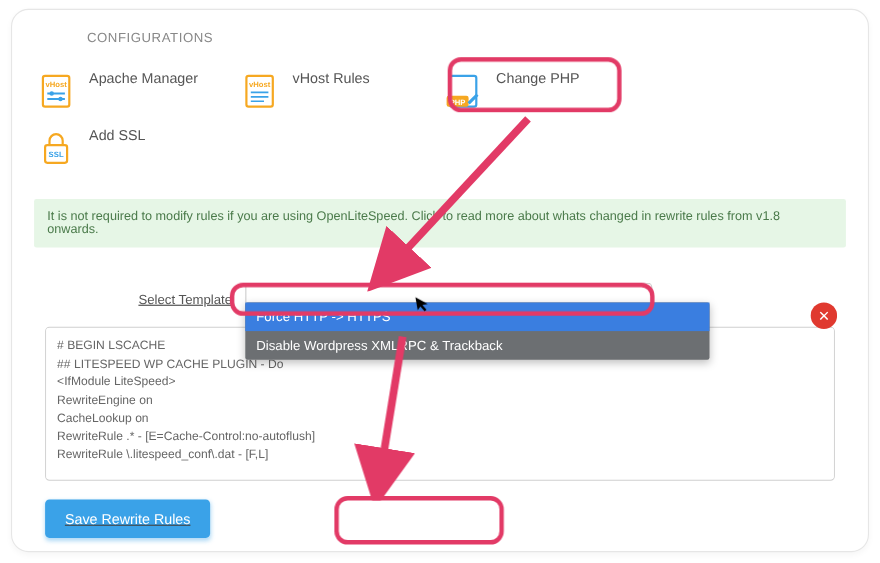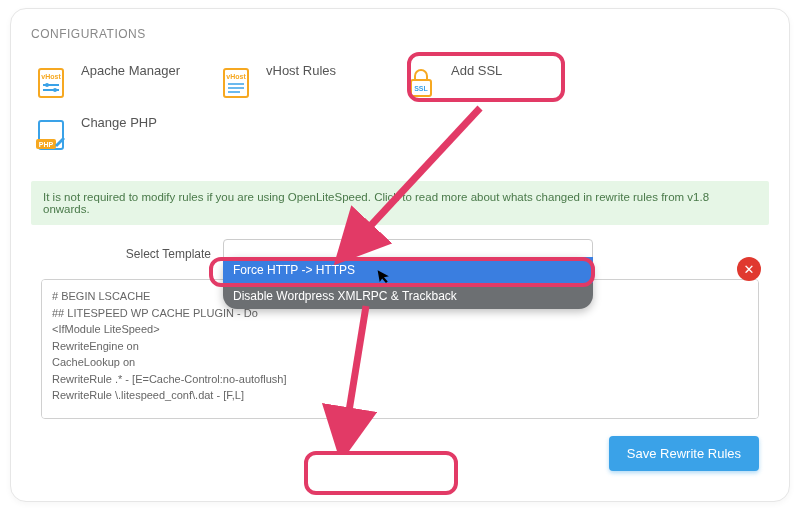--- a/index.html
+++ b/index.html
@@ -21,20 +21,21 @@
     border: 1px solid #e6e6e6;
     border-radius: 16px;
     box-shadow: 0 2px 6px rgba(0,0,0,0.04);
     padding: 18px 20px;
   }
   .section-title {
     font-size: 12px;
     color: #888;
     letter-spacing: 0.5px;
     margin-bottom: 18px;
+    margin-left: 48px;
   }
   .tile-row {
     display: flex;
     flex-wrap: wrap;
     gap: 0;
   }
   .tile {
     display: flex;
     align-items: flex-start;
     width: 185px;
@@ -53,22 +54,23 @@
   }
   .info-bar {
     margin-top: 18px;
     background: #e6f6e6;
     color: #4a7a4a;
     font-size: 11.5px;
     padding: 10px 12px;
     border-radius: 2px;
   }
   .form-area {
-    margin-top: 14px;
+    margin-top: 32px;
     padding: 0 10px;
+    text-decoration: underline;
   }
   .row-sel {
     display: flex;
     align-items: center;
     gap: 12px;
     font-size: 12px;
     color: #555;
     margin-bottom: 10px;
     position: relative;
   }
@@ -82,25 +84,25 @@
   }
   .dd-closed {
     height: 30px;
     border: 1px solid #ccc;
     border-radius: 4px;
     background: #fff;
   }
   .dd-open {
     position: absolute;
     top: 18px; left: 0;
-    width: 370px;
+    width: 422px;
     background: #6c6f72;
     color: #fff;
     font-size: 12px;
-    border-radius: 14px;
+    border-radius: 2px;
     box-shadow: 0 3px 8px rgba(0,0,0,0.25);
     z-index: 20;
   }
   .dd-item {
     padding: 6px 10px;
     cursor: pointer;
   }
   .dd-item.sel {
     background: #3a7ee0;
   }
@@ -124,21 +126,21 @@
     font-family: inherit;
     font-size: 11px;
     color: #666;
     line-height: 1.5;
     resize: none;
     overflow-y: auto;
     white-space: pre;
   }
   .save-row {
     display:flex;
-    justify-content:flex-end;
+    justify-content:flex-start;
     margin-top: 14px;
   }
   .save-btn {
     background: #3aa2e8;
     color: #fff;
     border: none;
     border-radius: 4px;
     padding: 10px 18px;
     font-size: 13px;
     cursor: pointer;
@@ -200,38 +202,38 @@
           <line x1="10" y1="27" x2="22" y2="27" stroke="#3aa2e8" stroke-width="1.5"></line>
         </svg>
       </span>
       <span class="lbl">vHost Rules</span>
     </div>
 
 
     <div class="tile">
       <span class="ic">
         <svg width="36" height="36" viewBox="0 0 36 36">
-          <rect x="8" y="15" width="20" height="16" rx="2" fill="none" stroke="#f6a821" stroke-width="2"></rect>
-          <path d="M12 15 v-4 a6 6 0 0 1 12 0 v4" fill="none" stroke="#f6a821" stroke-width="2"></path>
-          <text x="18" y="26" text-anchor="middle" font-size="7" fill="#3aa2e8" font-weight="bold">SSL</text>
-        </svg>
-      </span>
-      <span class="lbl">Add SSL</span>
-    </div>
-
-    <div class="tile">
-      <span class="ic">
-        <svg width="36" height="36" viewBox="0 0 36 36">
           <rect x="6" y="4" width="24" height="28" rx="2" fill="none" stroke="#3aa2e8" stroke-width="2"></rect>
           <rect x="3" y="22" width="20" height="10" rx="2" fill="#f6a821"></rect>
           <text x="13" y="30" text-anchor="middle" font-size="7" fill="#fff" font-weight="bold">PHP</text>
           <path d="M22 28 L30 20 L32 22 L24 30 Z" fill="#3aa2e8"></path>
         </svg>
       </span>
       <span class="lbl">Change PHP</span>
+    </div>
+
+    <div class="tile">
+      <span class="ic">
+        <svg width="36" height="36" viewBox="0 0 36 36">
+          <rect x="8" y="15" width="20" height="16" rx="2" fill="none" stroke="#f6a821" stroke-width="2"></rect>
+          <path d="M12 15 v-4 a6 6 0 0 1 12 0 v4" fill="none" stroke="#f6a821" stroke-width="2"></path>
+          <text x="18" y="26" text-anchor="middle" font-size="7" fill="#3aa2e8" font-weight="bold">SSL</text>
+        </svg>
+      </span>
+      <span class="lbl">Add SSL</span>
     </div>
 
   </div>
 
   <div class="info-bar">It is not required to modify rules if you are using OpenLiteSpeed. Click to read more about whats changed in rewrite rules from v1.8 onwards.</div>
 
   <div class="form-area">
 
     <div class="row-sel">
       <span class="lbl2">Select Template</span>

